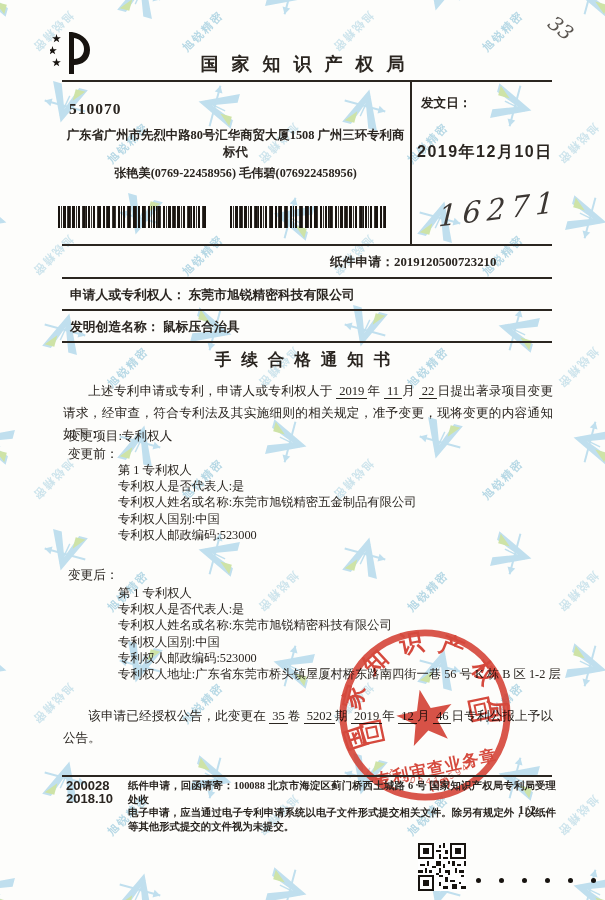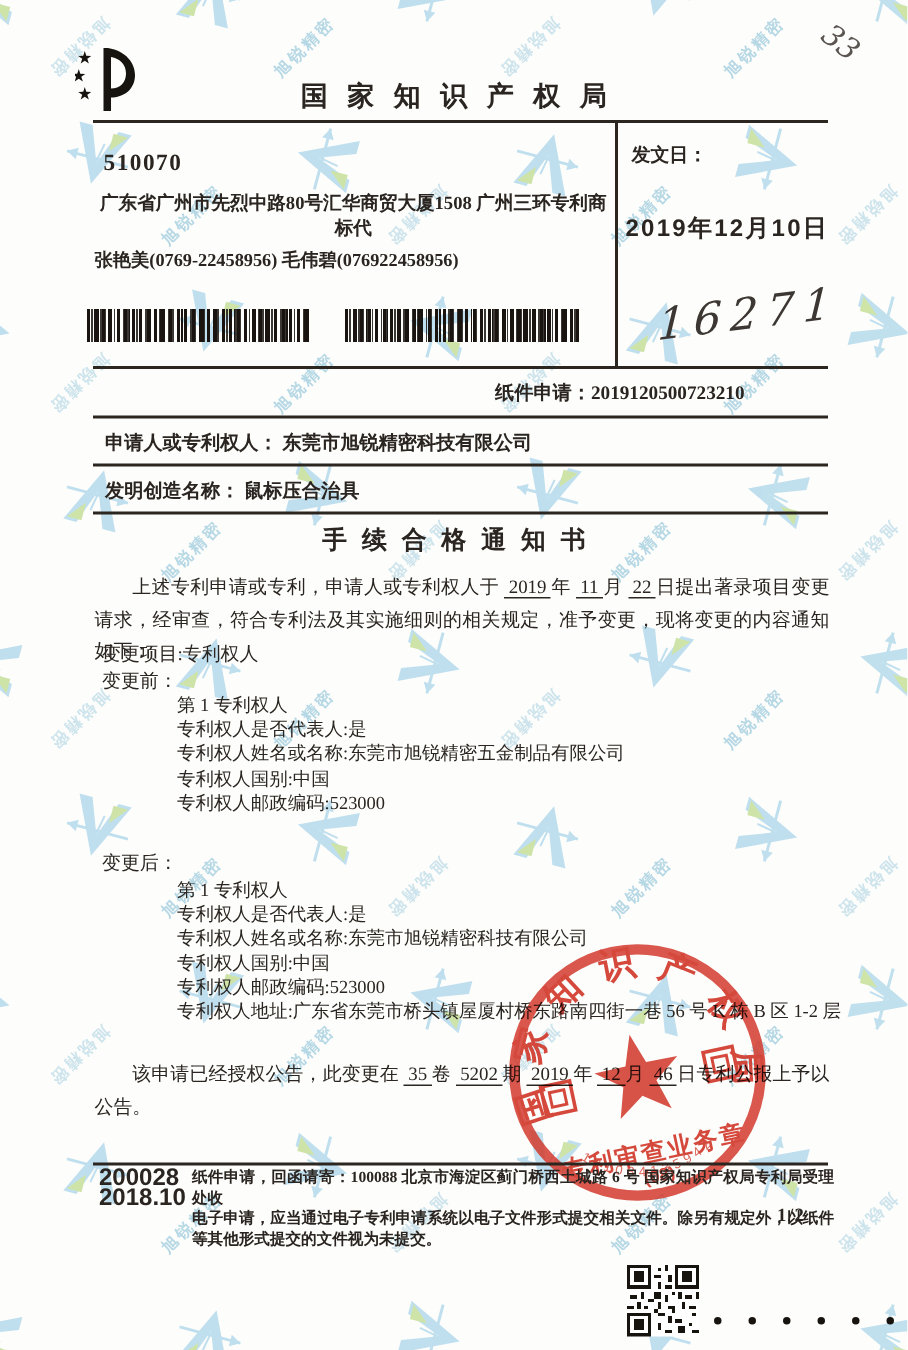--- a/index.html
+++ b/index.html
@@ -29,21 +29,21 @@
   .sipo-logo{position:absolute;left:50px;top:28px;width:52px;height:50px;}
 
   .corner-note{
     position:absolute;left:548px;top:16px;font-size:20px;color:#5a5550;
     font-style:italic;transform:rotate(38deg);font-family:"DejaVu Serif",serif;
   }
 
   .recipient{position:absolute;left:63px;top:100px;width:345px;}
   .recipient .code{font-size:15.5px;font-weight:700;letter-spacing:1px;margin-left:6px;}
   .recipient .addr{margin-top:9px;text-align:center;font-size:12.4px;font-weight:600;line-height:16.5px;}
-  .recipient .contacts{margin-top:5px;text-align:left;font-size:12.2px;font-weight:600;}
+  .recipient .contacts{margin-top:5px;text-align:center;font-size:12.2px;font-weight:600;}
 
   .barcode{position:absolute;top:206px;height:22px;
     background:
       repeating-linear-gradient(90deg,#19140f 0 2px,rgba(0,0,0,0) 2px 5px),
       repeating-linear-gradient(90deg,#19140f 0 1px,rgba(0,0,0,0) 1px 7px),
       repeating-linear-gradient(90deg,rgba(25,20,15,.85) 0 1px,rgba(0,0,0,0) 1px 3px);
   }
   .bc1{left:58px;width:148px;}
   .bc2{left:230px;width:156px;}
 
@@ -67,21 +67,21 @@
   .u{border-bottom:1.2px solid #2b2620;padding:0 3px;}
   .chg-line{position:absolute;left:68px;font-size:12.6px;white-space:nowrap;}
   .detail-list{position:absolute;left:118px;font-size:12.3px;}
   .detail-list div{line-height:16.2px;white-space:nowrap;}
 
   .stamp{
     position:absolute;left:336px;top:626px;width:178px;height:178px;
     transform:rotate(-12deg);mix-blend-mode:multiply;opacity:.93;
   }
 
-  .footer-codes{position:absolute;left:66px;top:779px;font-size:16px;font-weight:600;line-height:13px;font-family:"Liberation Sans","DejaVu Sans",sans-serif;}
+  .footer-codes{position:absolute;left:66px;top:779px;font-size:13px;font-weight:600;line-height:13px;font-family:"Liberation Sans","DejaVu Sans",sans-serif;}
   .footer-text{position:absolute;left:128px;top:779px;width:428px;font-size:10.4px;font-weight:600;line-height:13.5px;text-align:justify;}
   .page-no{position:absolute;left:518px;top:803px;font-size:12.5px;font-weight:700;letter-spacing:1px;text-align:right;}
 
   .qr{position:absolute;left:418px;top:843px;width:48px;height:48px;}
   .dots{position:absolute;left:476px;top:878px;display:flex;gap:18px;}
   .dots i{width:5px;height:5px;border-radius:50%;background:#17130f;display:block;}
 </style>
 </head>
 <body>
 

